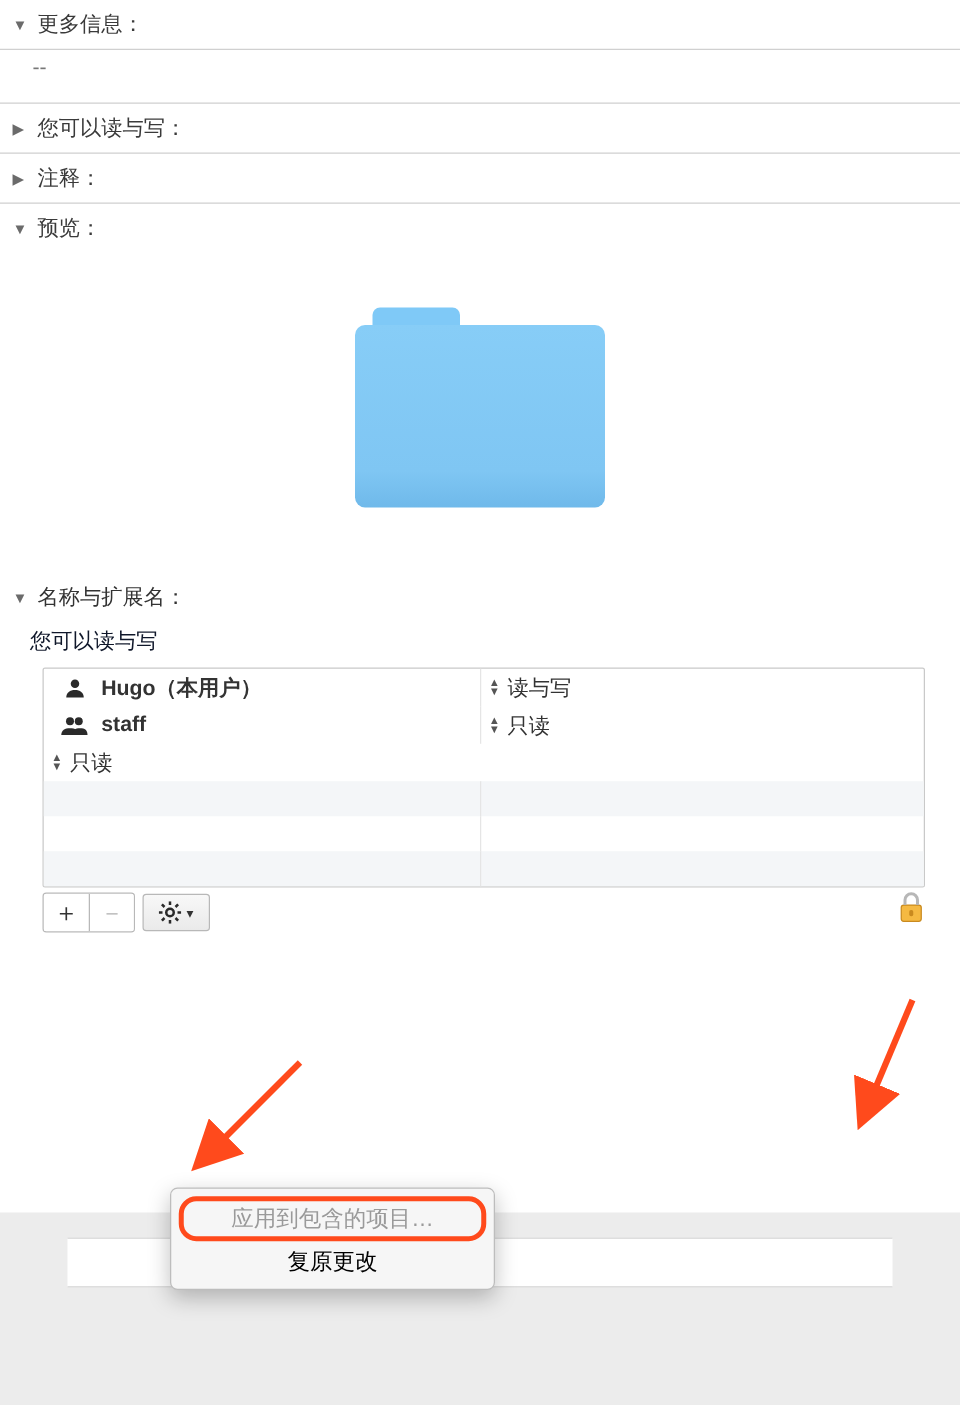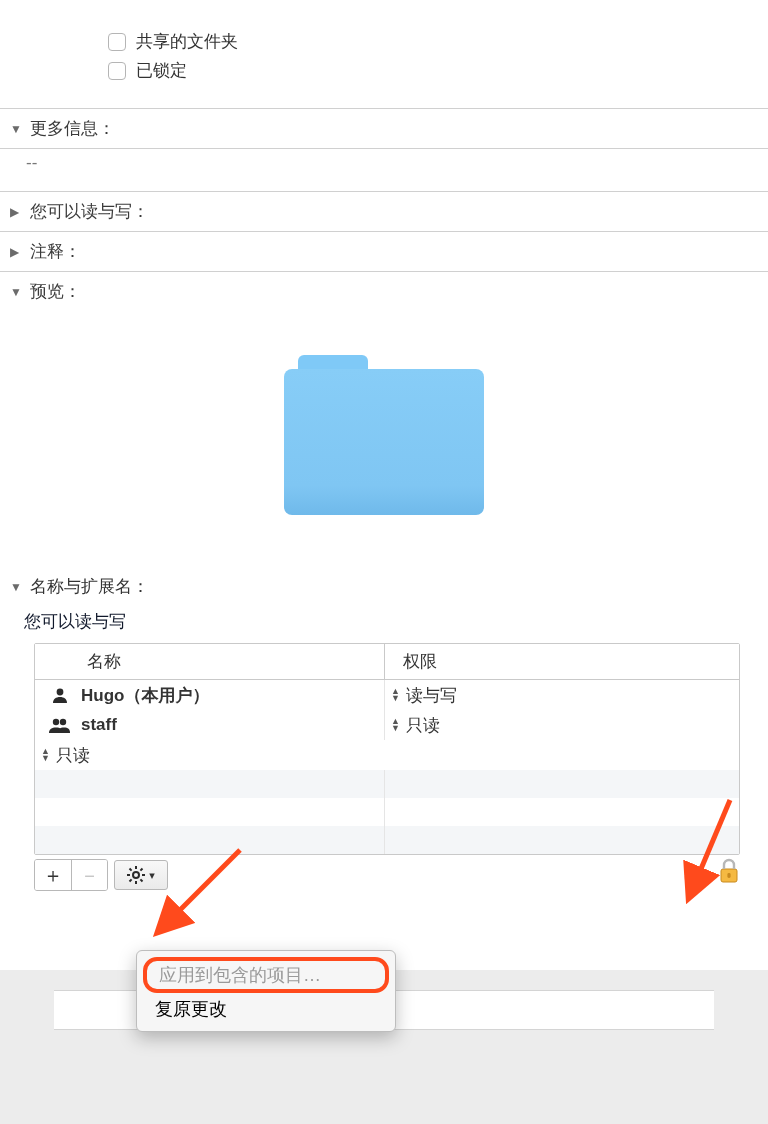--- a/index.html
+++ b/index.html
@@ -204,20 +204,21 @@
     border: 1px solid #bdbdbd;
     border-radius: 6px;
     box-shadow: 0 6px 18px rgba(0,0,0,.25);
     padding: 6px 0;
   }
   .menu-item {
     padding: 4px 18px;
     color: #9a9a9a;
     font-size: 18px;
     position: relative;
+    text-align: center;
   }
   .menu-item.normal { color: #000000; }
   .menu-item.highlight-ring {
     border: 4px solid #ff4a1c;
     border-radius: 14px;
     margin: 0 6px;
     padding: 2px 12px;
   }
   .arrow {
     position: absolute;
@@ -242,30 +243,20 @@
     border-top: 1px solid #d4d4d4;
     border-bottom: 1px solid #d4d4d4;
     z-index: -1;
   }
 </style>
 </head>
 <body>
 
 <div class="panel">
 
-  <div class="checkbox-section">
-    <div class="checkbox-row">
-      <span class="checkbox"></span>
-      <span>共享的文件夹</span>
-    </div>
-    <div class="checkbox-row">
-      <span class="checkbox"></span>
-      <span>已锁定</span>
-    </div>
-  </div>
 
   <div class="section-header">
     <span class="disclosure">▼</span>
     <span>更多信息：</span>
   </div>
   <div class="more-info-body">
     <span>--</span>
   </div>
 
   <div class="section-header">
@@ -290,24 +281,20 @@
   </div>
 
   <div class="sharing-section">
     <div class="sharing-header">
       <span class="disclosure">▼</span>
       <span>名称与扩展名：</span>
     </div>
     <div class="sharing-sub">您可以读与写</div>
 
     <div class="perm-table-wrap">
-      <div class="perm-header">
-        <div class="col col-name">名称</div>
-        <div class="col col-priv">权限</div>
-      </div>
 
       <div class="perm-row">
         <div class="cell-name">
           <span class="user-icon">
             <svg width="18" height="18" viewBox="0 0 18 18">
                 <circle cx="9" cy="6" r="3.4" fill="#2a2a2a"></circle>
                 <path d="M2 17c0-4 3-6 7-6s7 2 7 6z" fill="#2a2a2a"></path>
               </svg>
           </span>
           <span>Hugo（本用户）</span>

